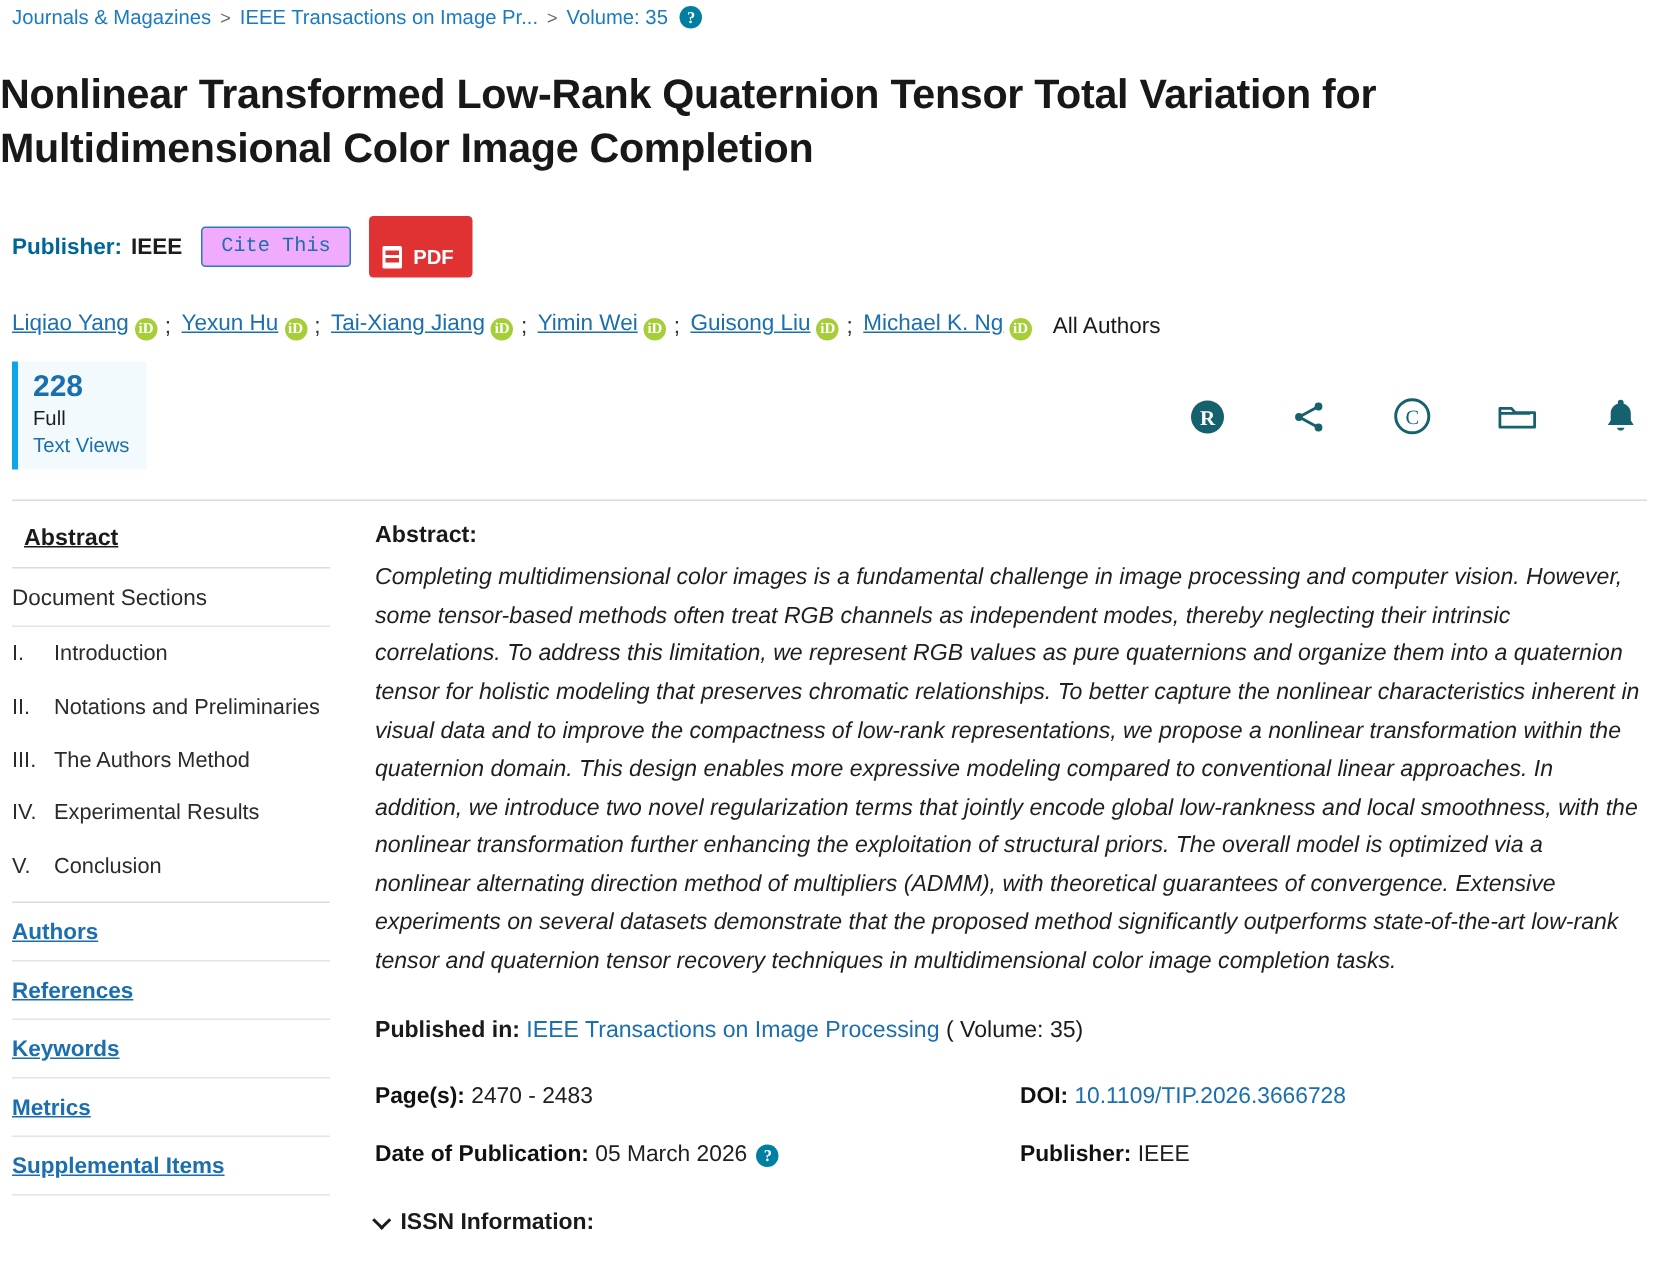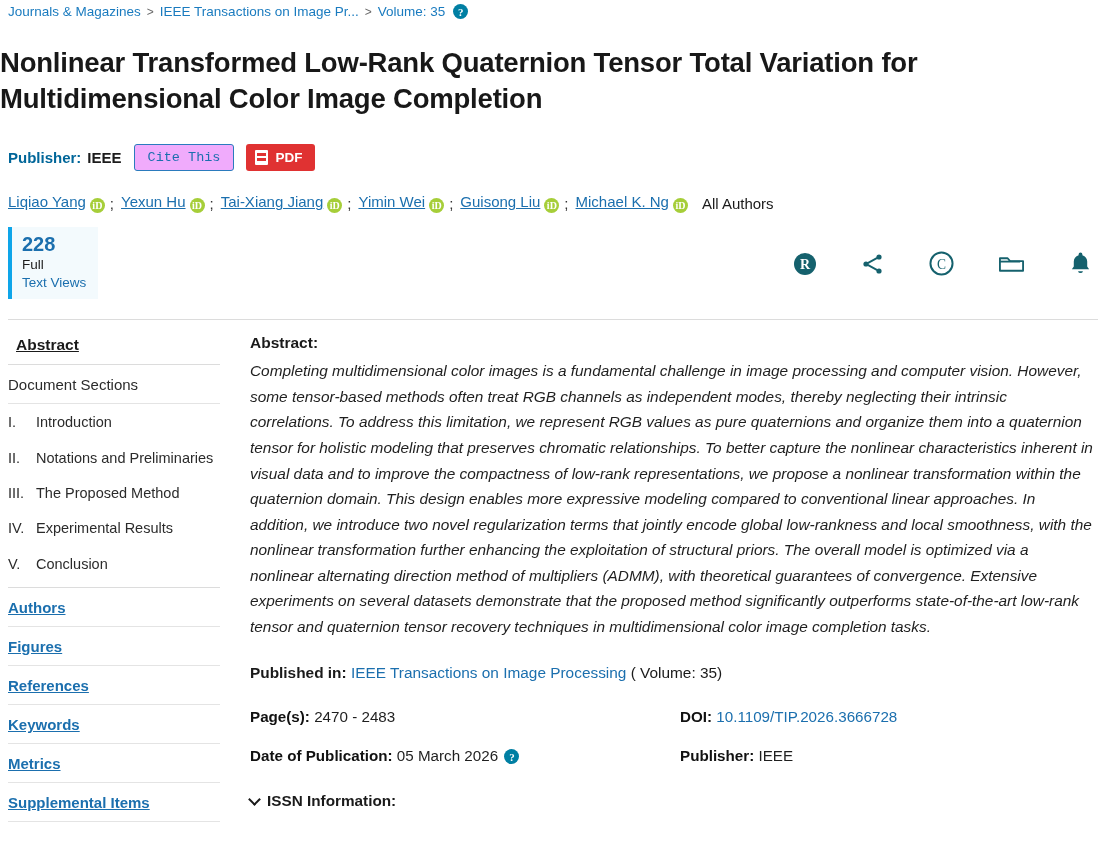--- a/index.html
+++ b/index.html
@@ -61,21 +61,21 @@
     padding: 5px 13px;
     border-radius: 3px;
     cursor: pointer;
     font-family: Liberation Mono, monospace;
   }
   .pdf-btn {
     background: #e03232;
     color: #fff;
     font-size: 13.5px;
     font-weight: bold;
-    padding: 6px 13px 6px 9px;
+    padding: 20px 13px 6px 9px;
     border-radius: 3px;
     display: inline-flex;
     align-items: center;
     gap: 7px;
     cursor: pointer;
   }
   .pdf-glyph {
     width: 13px; height: 15px; background: #fff; border-radius: 1px;
     position: relative;
     display: inline-block;
@@ -319,34 +319,33 @@
       <div class="sec-item">
         <span class="sec-num">I.</span>
         <span>Introduction</span>
       </div>
       <div class="sec-item">
         <span class="sec-num">II.</span>
         <span>Notations and Preliminaries</span>
       </div>
       <div class="sec-item">
         <span class="sec-num">III.</span>
-        <span>The Proposed Method</span>
+        <span>The Authors Method</span>
       </div>
       <div class="sec-item">
         <span class="sec-num">IV.</span>
         <span>Experimental Results</span>
       </div>
       <div class="sec-item">
         <span class="sec-num">V.</span>
         <span>Conclusion</span>
       </div>
     </div>
 
     <div class="side-link">Authors</div>
-    <div class="side-link">Figures</div>
     <div class="side-link">References</div>
     <div class="side-link">Keywords</div>
     <div class="side-link">Metrics</div>
     <div class="side-link">Supplemental Items</div>
   </div>
 
   <div class="main">
     <div class="abs-label">Abstract:</div>
     <div class="abs-text">Completing multidimensional color images is a fundamental challenge in image processing and computer vision. However, some tensor-based methods often treat RGB channels as independent modes, thereby neglecting their intrinsic correlations. To address this limitation, we represent RGB values as pure quaternions and organize them into a quaternion tensor for holistic modeling that preserves chromatic relationships. To better capture the nonlinear characteristics inherent in visual data and to improve the compactness of low-rank representations, we propose a nonlinear transformation within the quaternion domain. This design enables more expressive modeling compared to conventional linear approaches. In addition, we introduce two novel regularization terms that jointly encode global low-rankness and local smoothness, with the nonlinear transformation further enhancing the exploitation of structural priors. The overall model is optimized via a nonlinear alternating direction method of multipliers (ADMM), with theoretical guarantees of convergence. Extensive experiments on several datasets demonstrate that the proposed method significantly outperforms state-of-the-art low-rank tensor and quaternion tensor recovery techniques in multidimensional color image completion tasks.</div>
 

